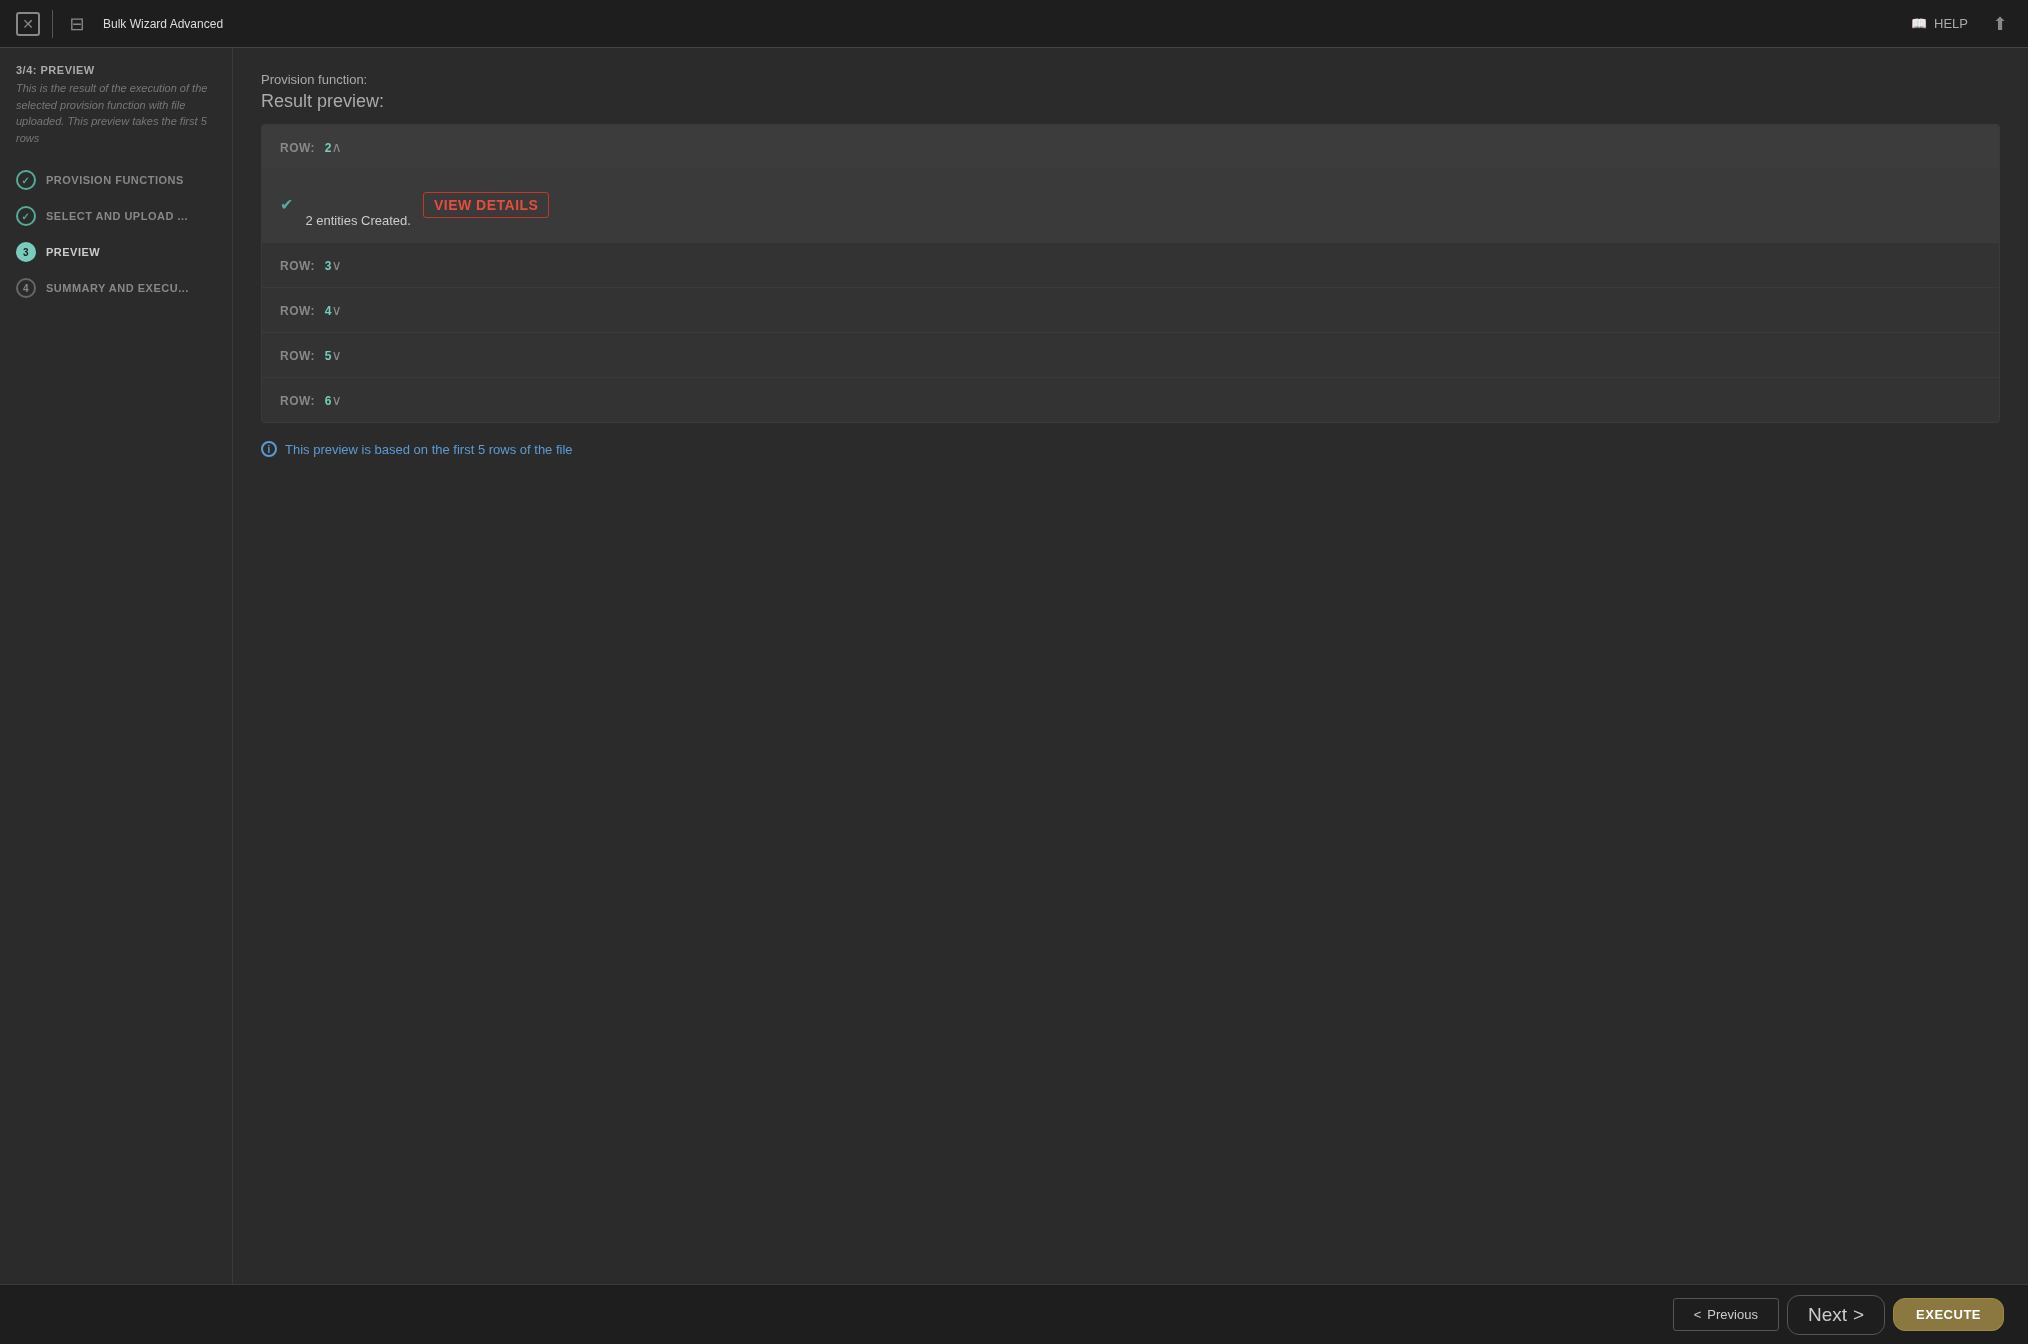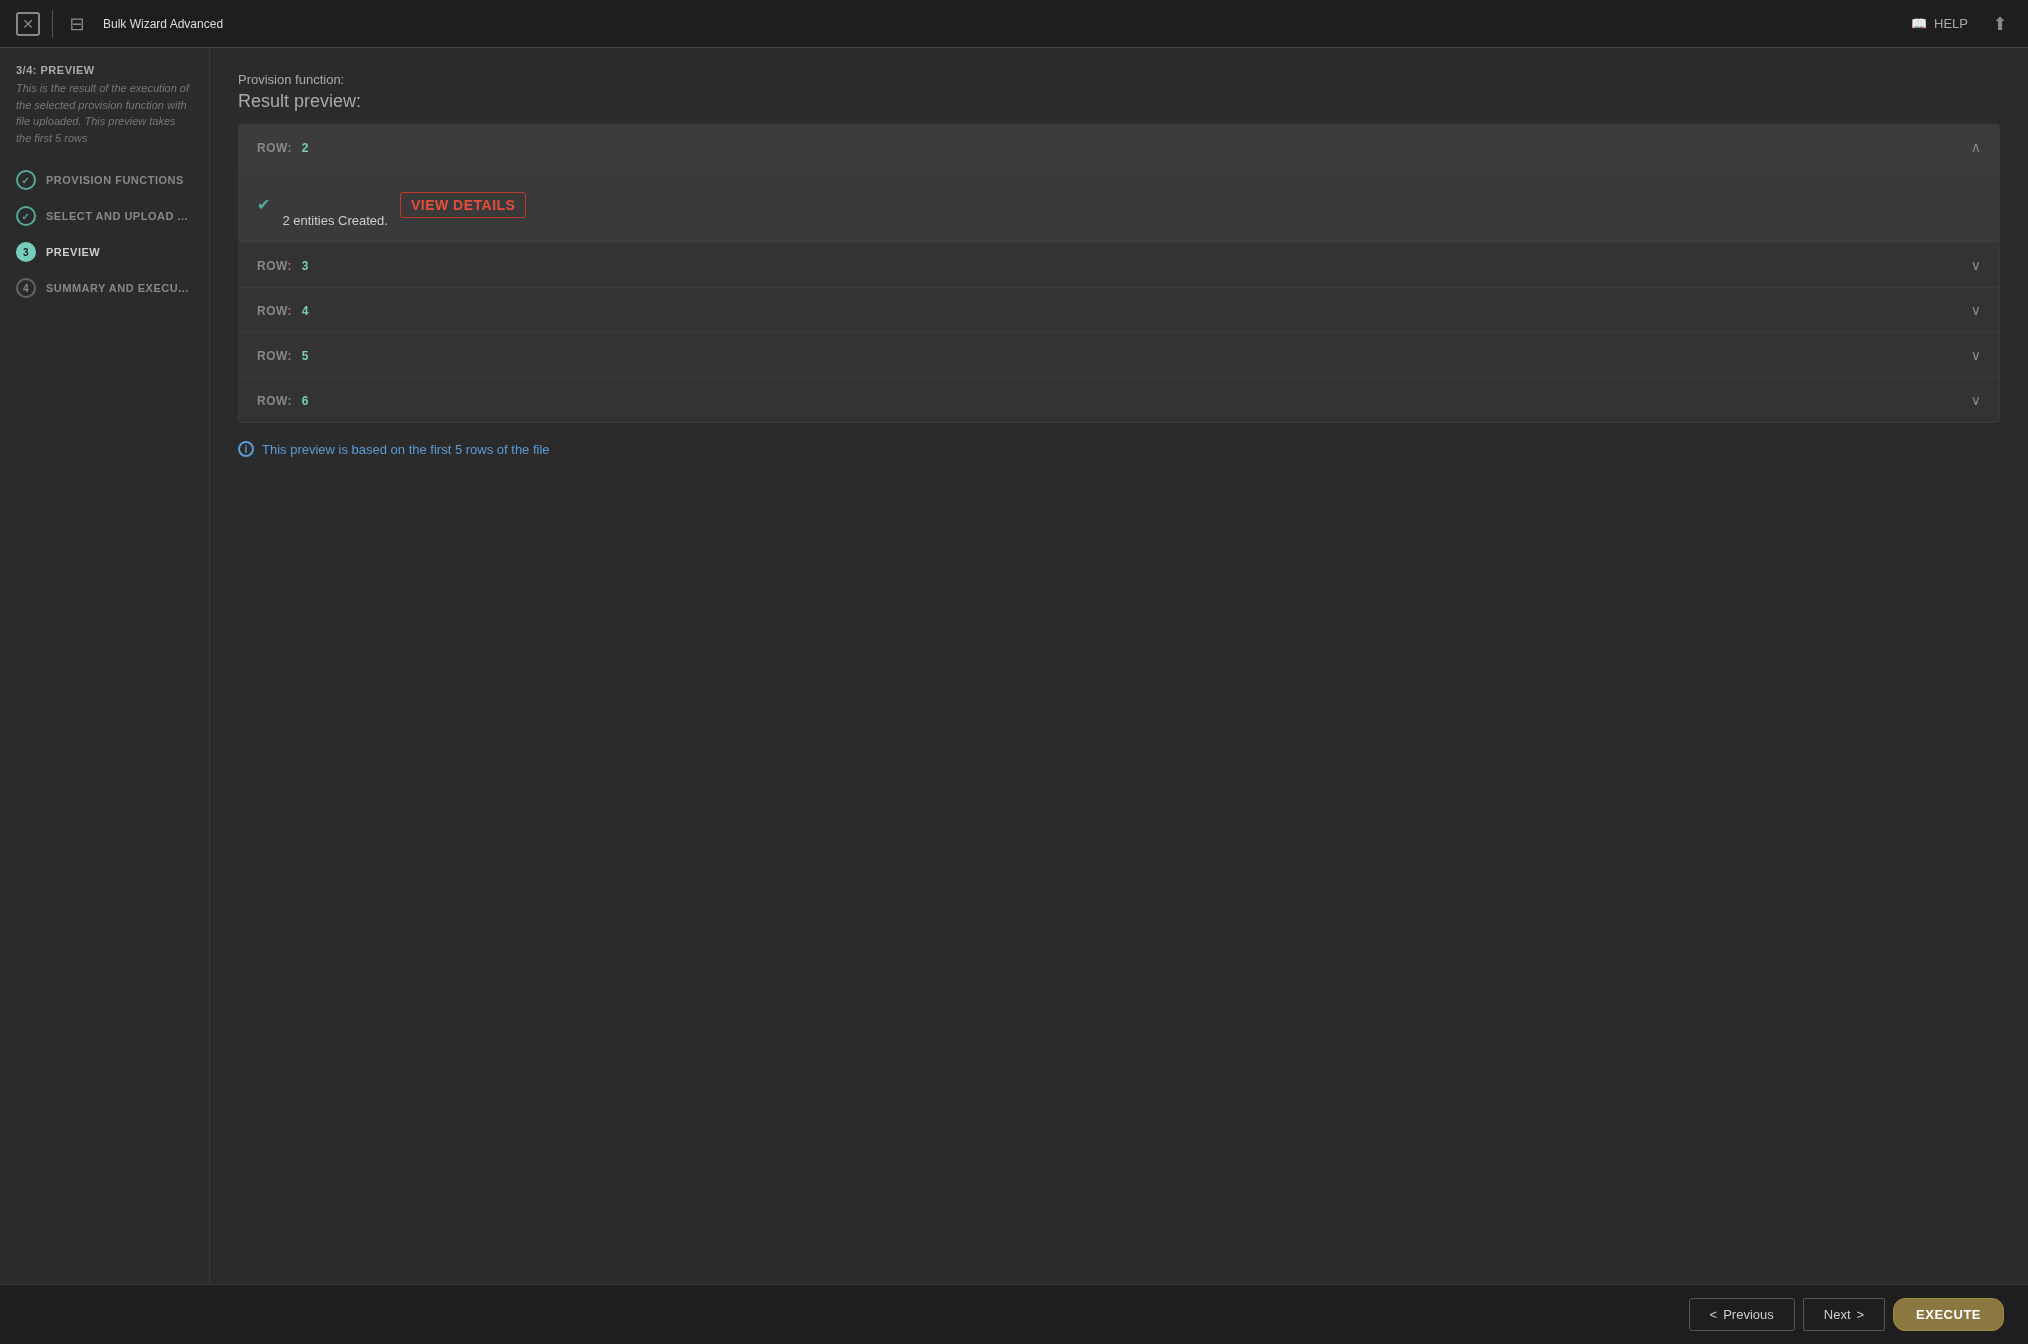--- a/index.html
+++ b/index.html
@@ -67,21 +67,21 @@
 
     
     .main-layout {
       display: flex;
       flex: 1;
       overflow: hidden;
     }
 
     
     .sidebar {
-      width: 210px;
+      width: 233px;
       background: #2b2b2b;
       border-right: 1px solid #3a3a3a;
       padding: 16px 0;
       flex-shrink: 0;
     }
     .sidebar-step-label {
       color: #aaa;
       font-size: 11px;
       font-weight: 700;
       letter-spacing: 0.5px;
@@ -164,21 +164,21 @@
     .row-item {
       background: #333;
       border-bottom: 1px solid #3a3a3a;
     }
     .row-item:last-child {
       border-bottom: none;
     }
     .row-header {
       display: flex;
       align-items: center;
-      justify-content: space-between;
+      justify-content: flex-start;
       padding: 14px 18px;
       cursor: pointer;
     }
     .row-header.expanded {
       background: #3c3c3c;
     }
     .row-number-label {
       color: #888;
       font-size: 12px;
       font-weight: 600;
@@ -263,23 +263,23 @@
       font-size: 13px;
       padding: 8px 20px;
       border-radius: 3px;
       cursor: pointer;
       display: flex; align-items: center; gap: 6px;
     }
     .btn-next {
       background: transparent;
       border: 1px solid #555;
       color: #ccc;
-      font-size: 13px;
+      font-size: 19px;
       padding: 8px 20px;
-      border-radius: 1px;
+      border-radius: 12px;
       cursor: pointer;
       display: flex; align-items: flex-start; gap: 6px;
     }
     .btn-execute {
       background: #8b7740;
       border: 1px solid #a08840;
       color: #fff;
       font-size: 13px;
       font-weight: 700;
       letter-spacing: 0.5px;

